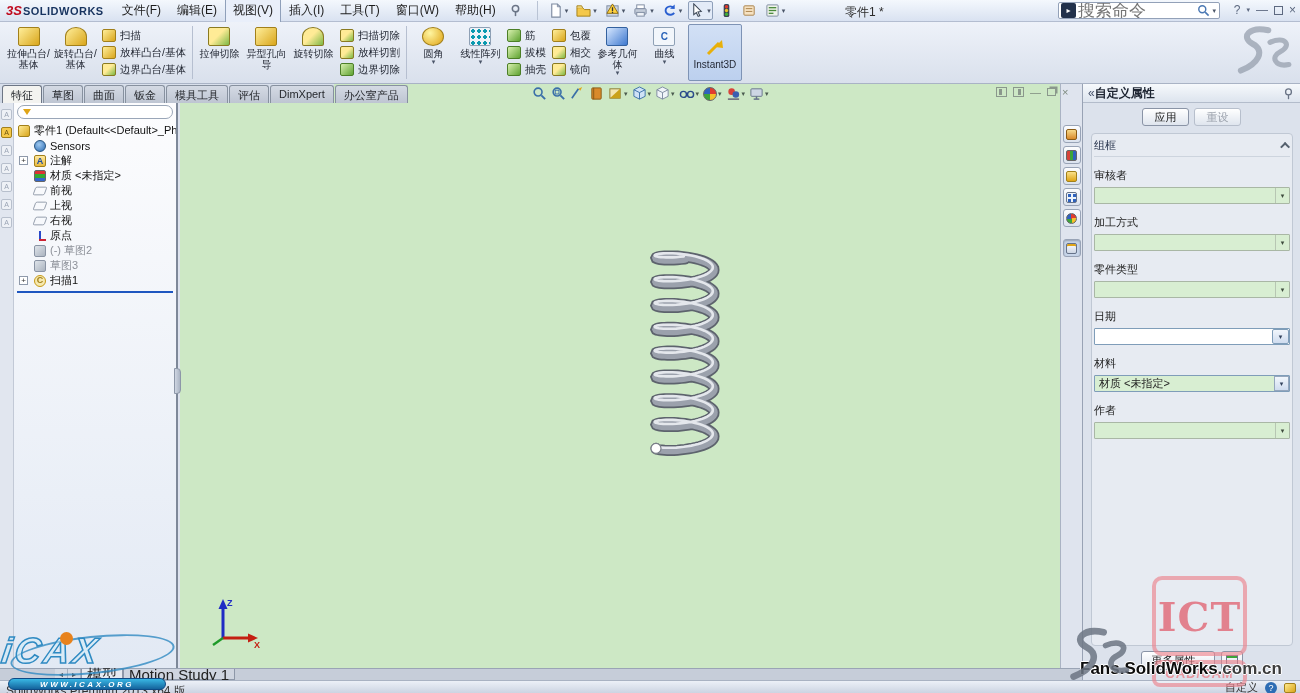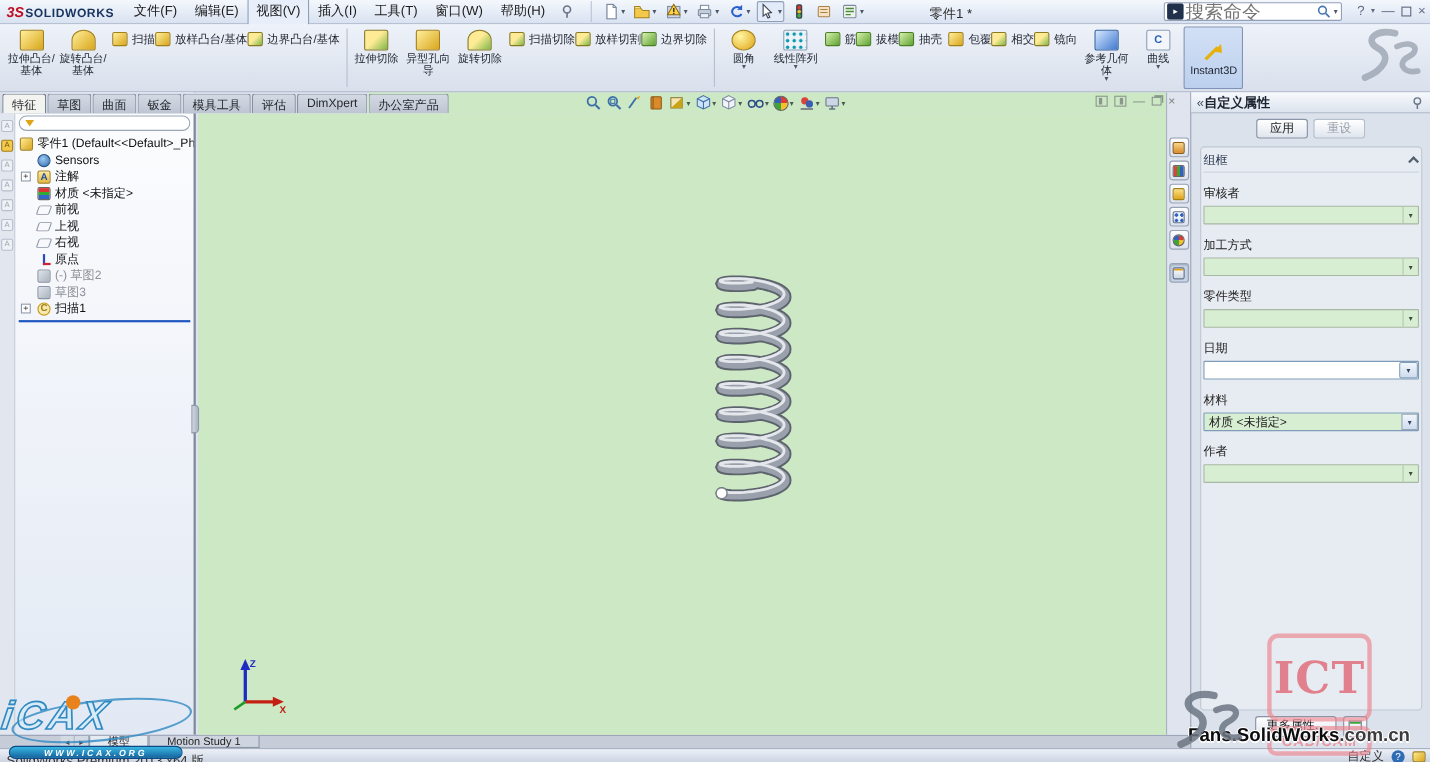--- a/index.html
+++ b/index.html
@@ -35,21 +35,21 @@
 
   
   #ribbon{position:absolute;left:0;top:22px;width:1300px;height:62px;
     background:linear-gradient(#eef2f9,#d9e0ec);border-bottom:1px solid #a9b3c5;
     display:flex;align-items:stretch;padding:2px 0 2px 5px}
   .rbL{width:47px;display:flex;flex-direction:column;align-items:center;justify-content:flex-start;
     padding:3px 1px 1px;font-size:10px;line-height:11px;text-align:center;color:#1f2430;border-radius:2px}
   .rbL .ic{width:22px;height:19px;margin-bottom:2px}
   .rbL .car{font-size:7px;color:#4a5568;line-height:6px}
   .rbL.pressed{background:linear-gradient(#d2e0f5,#bcd0ee);border:1px solid #7e93b5}
-  .rbStack{display:flex;flex-direction:row;justify-content:space-between;padding:3px 3px}
+  .rbStack{display:flex;flex-direction:column;justify-content:space-between;padding:3px 3px}
   .rbS{display:flex;align-items:center;height:17px;font-size:10.5px;white-space:nowrap;color:#1f2430}
   .rbS .ic{width:14px;height:13px;margin-right:4px}
   .rsep{width:1px;background:#b6bfd0;margin:2px 3px}
   .ic{border-radius:2px}
   .gold{background:linear-gradient(135deg,#ffee9a,#d9a61c);border:1px solid #a2801a}
   .green{background:linear-gradient(135deg,#d8f0ae,#5fa332);border:1px solid #4c7f27}
   .goldgreen{background:linear-gradient(135deg,#ffeb96 45%,#7cb845);border:1px solid #8a7a20}
   .ballic{background:radial-gradient(circle at 35% 30%,#fff6a2,#dfa313);border-radius:50%;border:1px solid #a2801a}
   .dotsic{background:#eef3f8 radial-gradient(circle,#0a9ab0 1.6px,transparent 1.8px);background-size:6px 6px;border:1px solid #8ea0b5}
   .blueic{background:linear-gradient(135deg,#d6e7ff,#3f79cf);border:1px solid #33619f}
@@ -143,21 +143,21 @@
   .combo.gr3d .btn{width:15px;align-self:stretch;display:flex;align-items:center;justify-content:center;
      background:linear-gradient(#f1f6fc,#cfdcef);border:1px solid #95a6bd;font-size:7px;color:#33435e}
   #rpbottom{position:absolute;left:58px;top:567px;display:flex;align-items:center;gap:6px}
   #morebtn{width:74px;height:19px;border:1px solid #8a94a6;border-radius:3px;background:linear-gradient(#fff,#dfe5ee);font-size:11px;text-align:center;line-height:17px}
   #propico{width:22px;height:19px;border:1px solid #8a94a6;border-radius:3px;background:linear-gradient(#fff,#dfe5ee);
     display:flex;align-items:center;justify-content:center}
 
   
   #bottomtabs{position:absolute;left:0;top:668px;width:1300px;height:12px;background:#c6cdd9;border-top:1px solid #9aa4b5;display:flex;align-items:stretch}
   .tsbtn{width:13px;font-size:8px;color:#444;text-align:center;line-height:11px;background:#d4dae4;border-right:1px solid #a7b0c0}
-  .mtab{padding:0 16px;font-size:10px;line-height:11px;color:#222;background:#cfd5e0;border:1px solid #8d97a8;border-top:none}
+  .mtab{padding:0 5px;font-size:15px;line-height:11px;color:#222;background:#cfd5e0;border:1px solid #8d97a8;border-top:none}
   .mtab.active{background:#e6eaf1}
   #statusbar{position:absolute;left:0;top:680px;width:1300px;height:13px;
     background:linear-gradient(#ecf0f7,#ccd4e2);border-top:1px solid #a9b2c2;overflow:hidden}
   #statusbar .stext{position:absolute;left:6px;top:2px;font-size:12px;color:#333}
   #statusright{position:absolute;right:4px;top:0;display:flex;align-items:center;gap:7px;height:13px}
   #statusright .cust{font-size:11px;color:#333}
   .qmark{width:12px;height:12px;border-radius:50%;background:#2d6cb4;color:#fff;font-size:9px;line-height:12px;text-align:center}
   .goldchip{width:12px;height:10px;background:linear-gradient(135deg,#ffe98c,#d9a61c);border:1px solid #a2801a;border-radius:2px}
 
   

